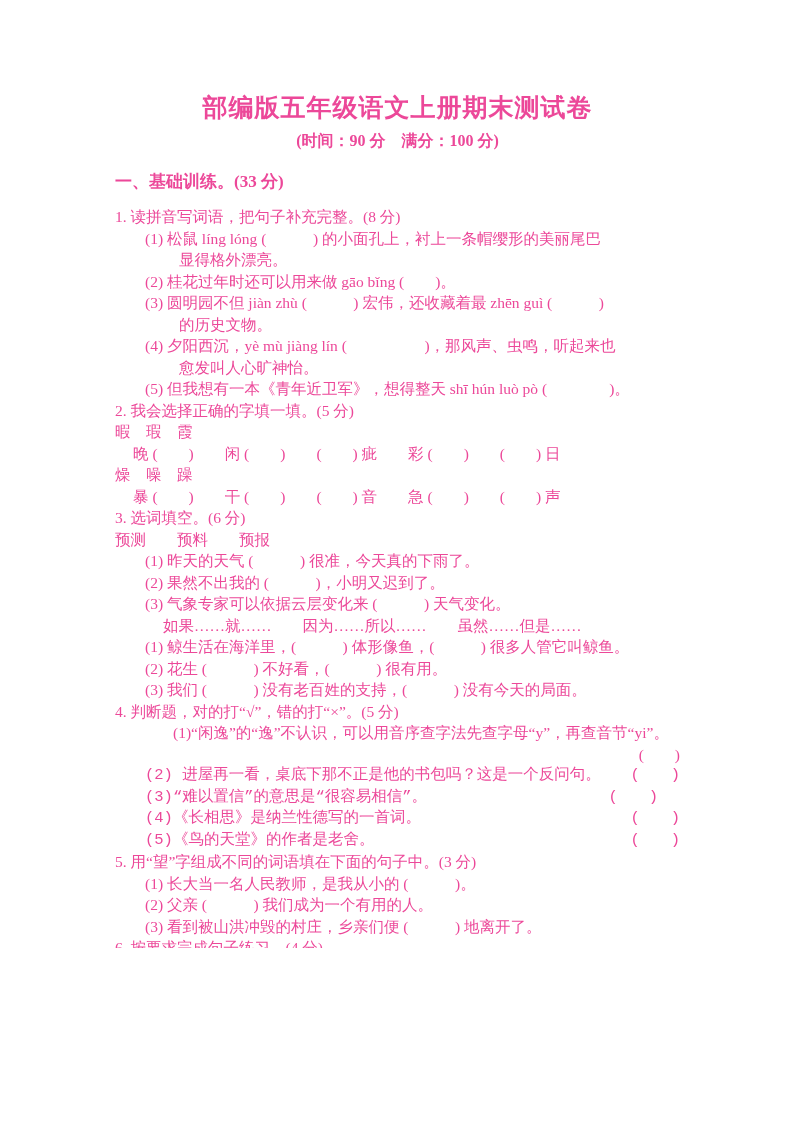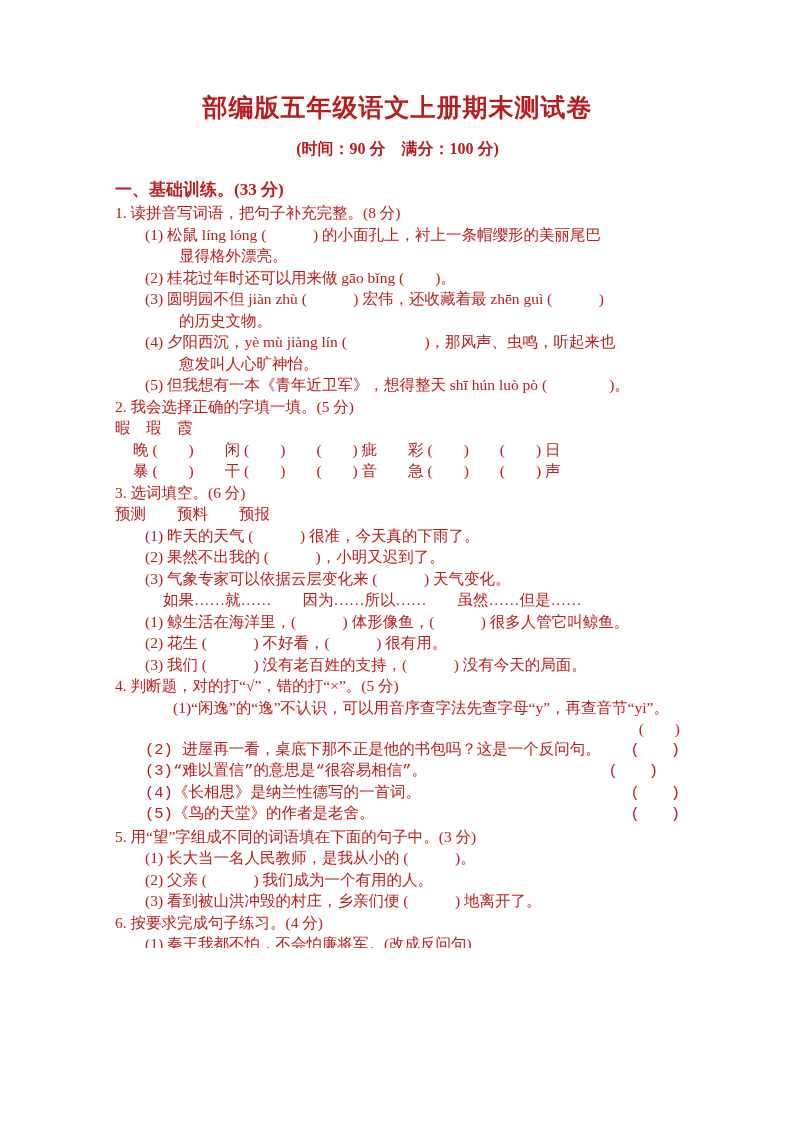--- a/index.html
+++ b/index.html
@@ -1,34 +1,34 @@
 <!DOCTYPE html>
 <html><head>
 <meta charset="utf-8">
 <style>
   html,body{margin:0;padding:0;background:#ffffff;}
   .page{
     width:793px;height:948px;background:#ffffff;overflow:hidden;
     position:relative;box-sizing:border-box;
     padding:92px 113px 0 115px;
     font-family:"Liberation Serif","DejaVu Serif",serif;
-    color:#b91c1c;
+    color:#ec4899;
   }
   .title{
     margin:0;text-align:center;font-size:25px;line-height:32px;
     font-weight:700;letter-spacing:1px;
   }
   .subtitle{
-    margin-top:14px;text-align:center;font-size:16px;line-height:22px;
+    margin-top:6px;text-align:center;font-size:16px;line-height:22px;
     font-weight:700;
   }
   .heading{
     margin-top:18px;font-size:17px;line-height:24px;font-weight:700;
   }
-  .body{font-size:15.5px;}
+  .body{margin-top:12px;font-size:15.5px;}
   .line{line-height:21.5px;white-space:nowrap;}
   .stem{padding-left:0;}
   .item{padding-left:30px;}
   .cont{padding-left:64px;}
   .deep{padding-left:58px;}
   .row2{padding-left:18px;}
   .bank{width:440px;text-align:left;}
   .bank2{padding-left:48px;}
   .parenline{text-align:right;}
   .judge{display:flex;justify-content:space-between;font-family:Liberation Mono, monospace;}
@@ -57,20 +57,21 @@
     <div class="line item">(2) 桂花过年时还可以用来做 gāo bǐng (　　)。</div>
     <div class="line item">(3) 圆明园不但 jiàn zhù (　　　) 宏伟，还收藏着最 zhēn guì (　　　)</div>
     <div class="line cont">的历史文物。</div>
     <div class="line item">(4) 夕阳西沉，yè mù jiàng lín (　　　　　)，那风声、虫鸣，听起来也</div>
     <div class="line cont">愈发叫人心旷神怡。</div>
     <div class="line item">(5) 但我想有一本《青年近卫军》，想得整天 shī hún luò pò (　　　　)。</div>
 
     <div class="line stem">2. 我会选择正确的字填一填。(5 分)</div>
     <div class="line bank">暇　瑕　霞</div>
     <div class="line row2">晚 (　　)　　闲 (　　)　　(　　) 疵　　彩 (　　)　　(　　) 日</div>
+    <div class="line bank">燥　噪　躁</div>
     <div class="line row2">暴 (　　)　　干 (　　)　　(　　) 音　　急 (　　)　　(　　) 声</div>
 
     <div class="line stem">3. 选词填空。(6 分)</div>
     <div class="line bank">预测　　预料　　预报</div>
     <div class="line item">(1) 昨天的天气 (　　　) 很准，今天真的下雨了。</div>
     <div class="line item">(2) 果然不出我的 (　　　)，小明又迟到了。</div>
     <div class="line item">(3) 气象专家可以依据云层变化来 (　　　) 天气变化。</div>
     <div class="line bank2">如果……就……　　因为……所以……　　虽然……但是……</div>
     <div class="line item">(1) 鲸生活在海洋里，(　　　) 体形像鱼，(　　　) 很多人管它叫鲸鱼。</div>
     <div class="line item">(2) 花生 (　　　) 不好看，(　　　) 很有用。</div>

